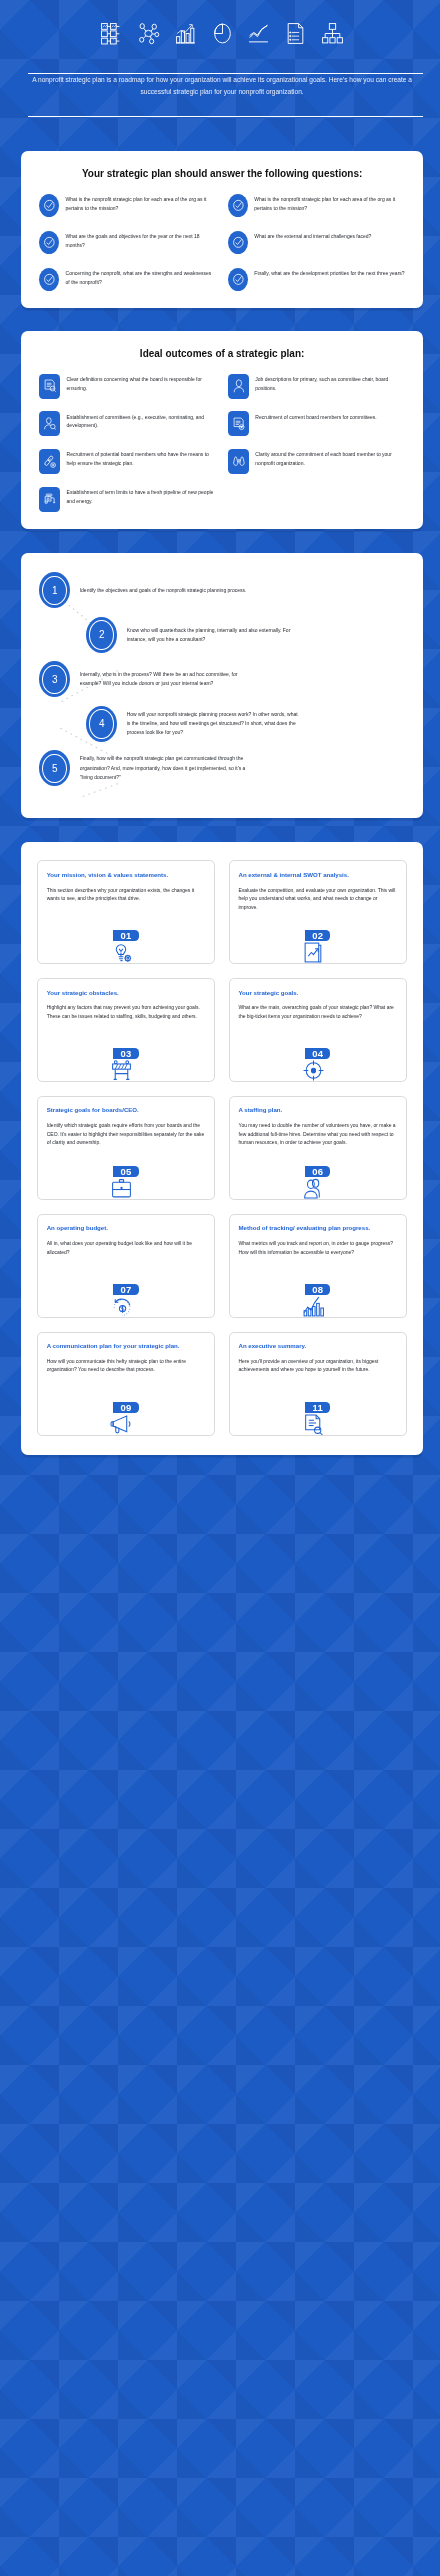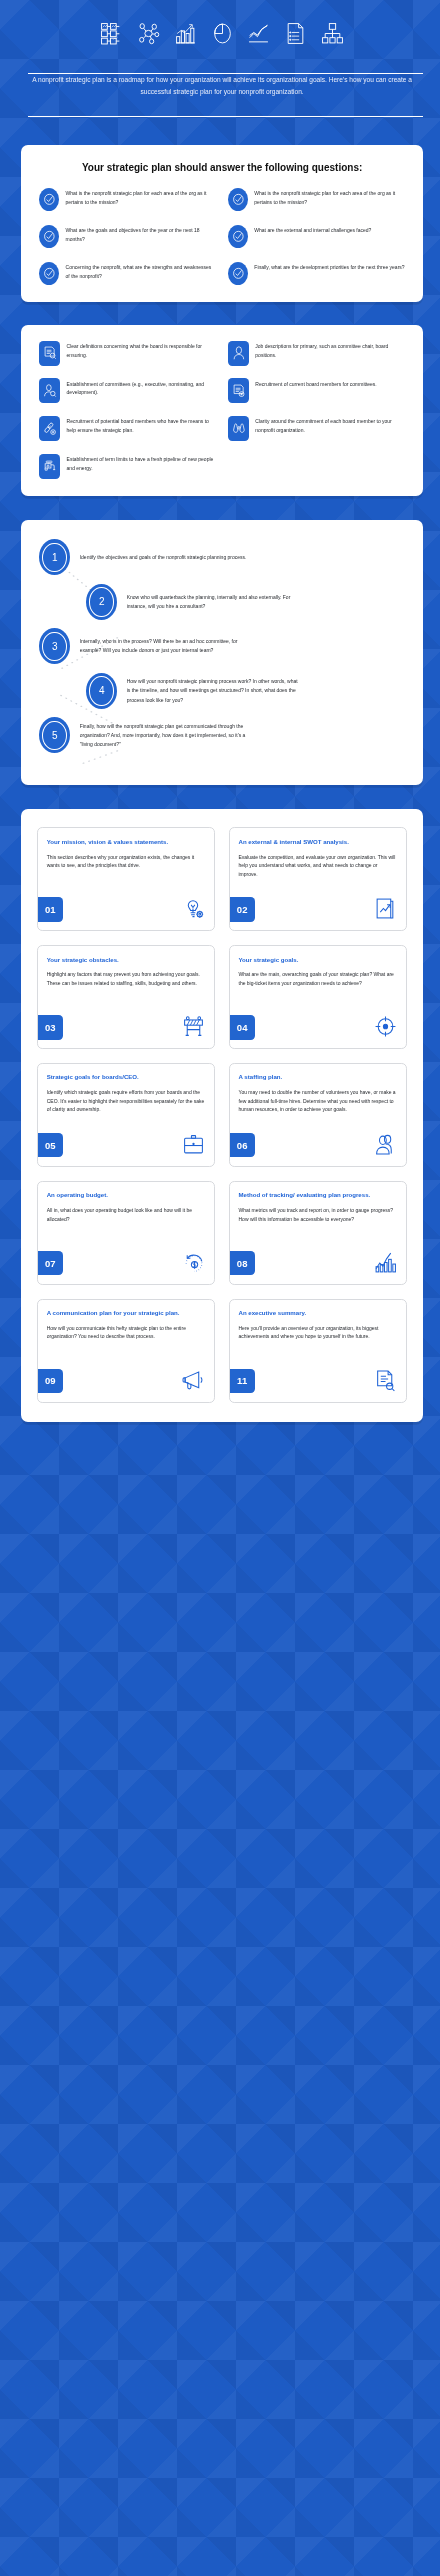--- a/index.html
+++ b/index.html
@@ -190,24 +190,25 @@
     margin-bottom: 6.4px;
   }
   .pcard p {
     font-size: 5px;
     line-height: 1.72;
     color: #26292e;
     flex: 1 1 auto;
   }
   .pfoot {
     display: flex;
-    align-items: flex-start;
+    align-items: center;
     justify-content: space-between;
     margin: 5.3px -8.5px 8.5px -9px;
     height: 24.4px;
+    flex-direction: column;
   }
   .pnum {
     background: #2265cf;
     color: #ffffff;
     font-size: 9.5px;
     font-weight: bold;
     border-radius: 0 4.2px 4.2px 0;
     width: 25.4px;
     height: 24.4px;
     display: flex; align-items: center; justify-content: center;
@@ -296,21 +297,21 @@
               <rect x="31" y="30" width="10" height="10"></rect>
             <path d="M22 14v8M8 30v-8h28v8M22 22v8"></path>
           </g>
         </svg>
       </div>
       <div class="rule"></div>
       <div class="subtitle">A nonprofit strategic plan is a roadmap for how your organization will achieve its organizational goals. Here's how you can create a successful strategic plan for your nonprofit organization.</div>
       <div class="rule"></div>
     </div>
 
-    <div class="card" style="margin-top:12px;">
+    <div class="card" style="margin-top:18px;">
       <h2>Your strategic plan should answer the following questions:</h2>
       <div class="qgrid">
 
         <div class="qitem">
           <span class="check-badge">
             <svg width="12.7" height="12.7" viewBox="0 0 24 24">
                 <g fill="none" stroke="#fff" stroke-width="1.5">
                   <ellipse cx="12" cy="12" rx="9" ry="9.5"></ellipse>
                   <path d="M7 12.5l3.5 3.5L18 6.5"></path>
                 </g>
@@ -376,20 +377,21 @@
                 </g>
               </svg>
           </span>
           <span class="qtext">Finally, what are the development priorities for the next three years?</span>
         </div>
 
       </div>
     </div>
 
     <div class="card" style="margin-top:23px;">
+      <h2>Ideal outcomes of a strategic plan:</h2>
       <div class="ogrid">
 
         <div class="oitem">
           <span class="sq-badge">
             <svg width="13.8" height="13.8" viewBox="0 0 26 26">
                 <g fill="none" stroke="#fff" stroke-width="1.4">
               <path d="M4 2h13l4 4v13H4z"></path>
                   <path d="M7 8h9M7 11h9M7 14h6"></path>
                   <circle cx="18" cy="18" r="4.5"></circle>
                   <path d="M21.4 21.4L24 24"></path>

